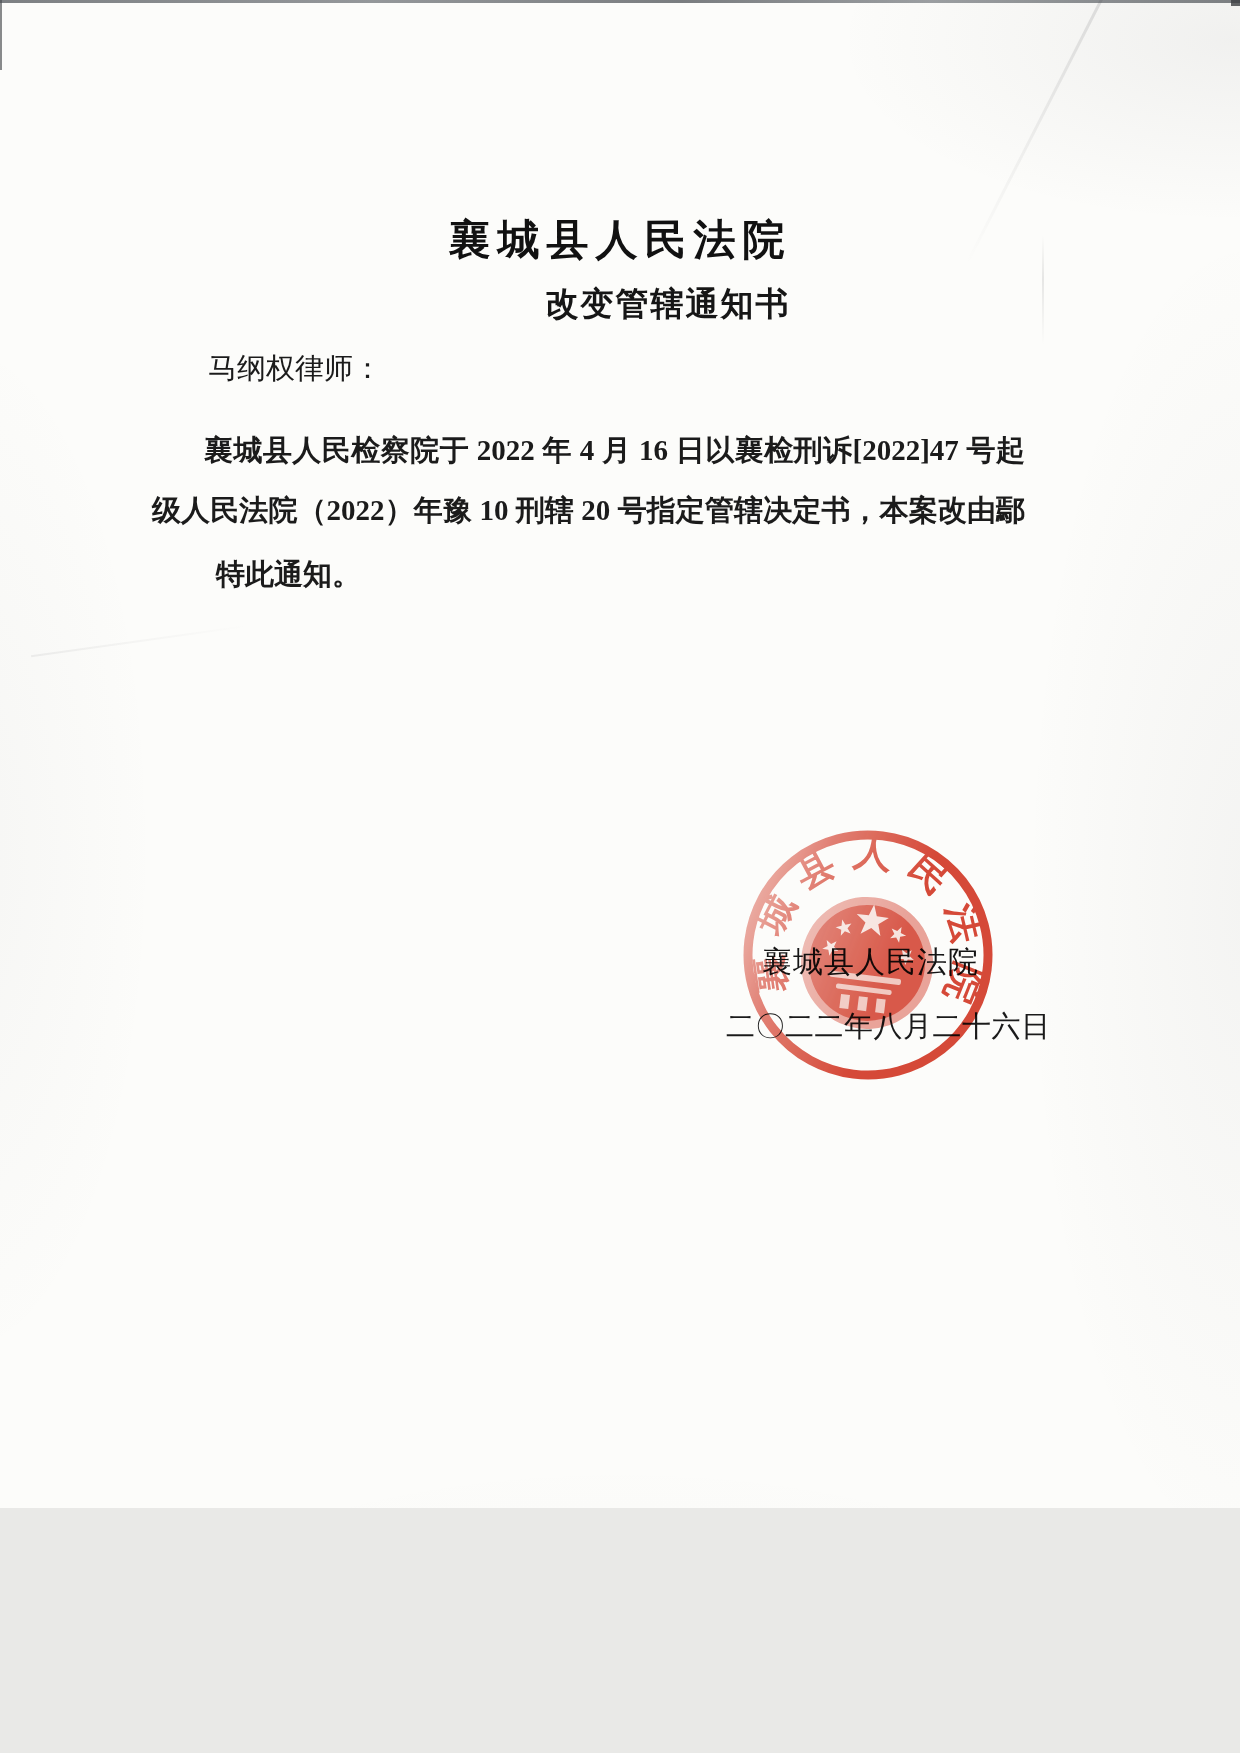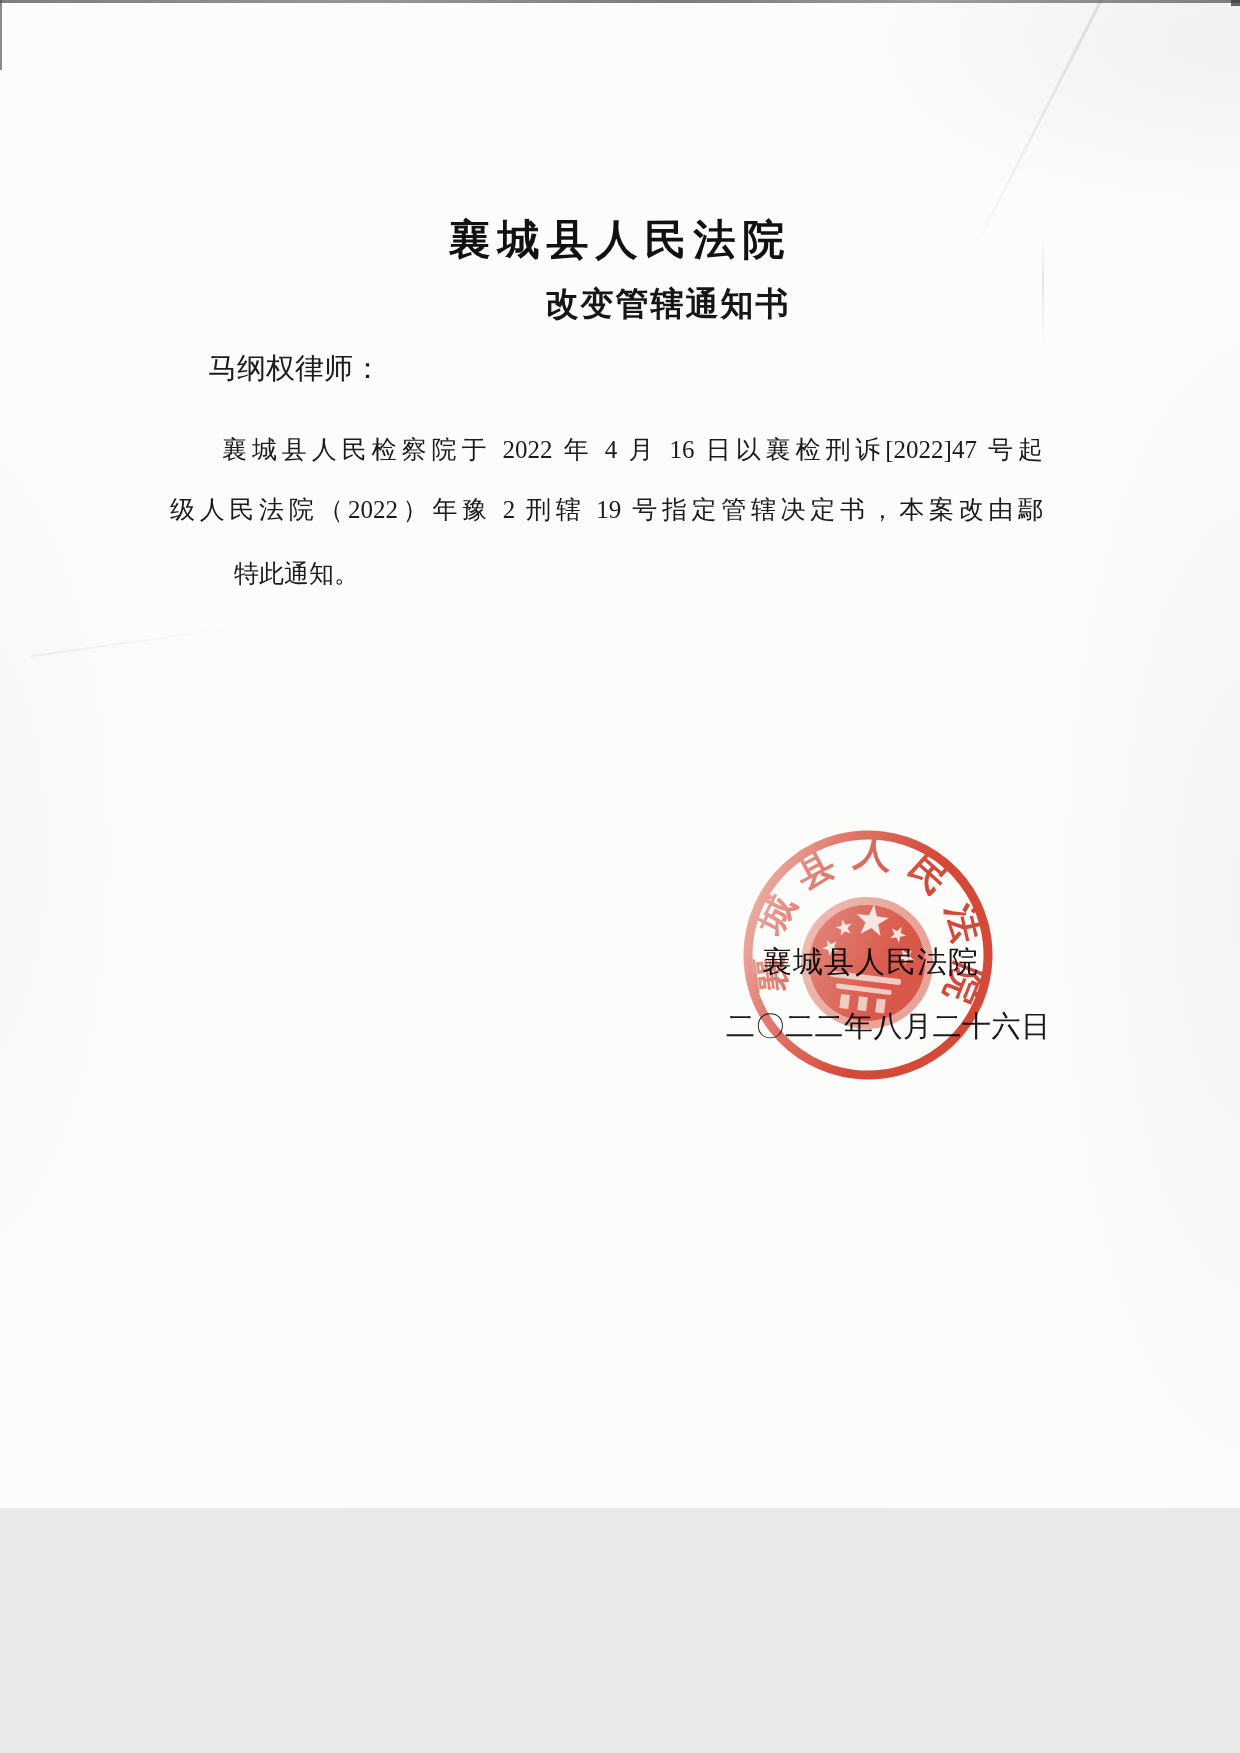--- a/index.html
+++ b/index.html
@@ -40,22 +40,23 @@
     position:absolute;left:0;top:282px;width:100%;
     text-align:center;font-size:33px;font-weight:bold;letter-spacing:2px;
     color:#161616;
     padding-left:48px;
   }
   .addressee{
     position:absolute;left:176px;top:348px;
     font-size:29px;line-height:40px;margin-left:32px;
   }
   .body-text{
-    position:absolute;left:170px;top:420px;width:873px;
-    font-size:25px;
+    position:absolute;left:152px;top:420px;width:873px;
+    font-size:29px;
+    font-weight:bold;
   }
   .body-text .line{height:60px;line-height:60px;white-space:nowrap;}
   .body-text .line.just{white-space:normal;text-align:justify;text-align-last:justify;}
   .body-text .line.indent{text-indent:52px;}
   .closing-line{height:60px;line-height:60px;margin-top:4px;text-indent:64px;}
 
   .signature{
     position:absolute;left:762px;top:942px;z-index:2;
     font-size:30px;line-height:40px;letter-spacing:1px;color:#151515;
   }
@@ -101,21 +102,21 @@
   <div class="crease-right"></div>
   <div class="crease-mid"></div>
 
   <div class="title">襄城县人民法院</div>
   <div class="subtitle">改变管辖通知书</div>
 
   <div class="addressee">马纲权律师：</div>
 
   <div class="body-text">
     <div class="line just indent">襄城县人民检察院于 2022 年 4 月 16 日以襄检刑诉[2022]47 号起</div>
-    <div class="line just">级人民法院（2022）年豫 2 刑辖 19 号指定管辖决定书，本案改由鄢</div>
+    <div class="line just">级人民法院（2022）年豫 10 刑辖 20 号指定管辖决定书，本案改由鄢</div>
     <div class="closing-line">特此通知。</div>
   </div>
 
   <div class="signature">襄城县人民法院</div>
   <div class="date">二〇二二年八月二十六日</div>
 
   <div class="seal">
     <svg viewBox="0 0 260 260">
       <defs>
         <path id="sealArc" d="M 59.9,179.7 A 87,87 0 1 1 200.1,179.7" fill="none"></path>

